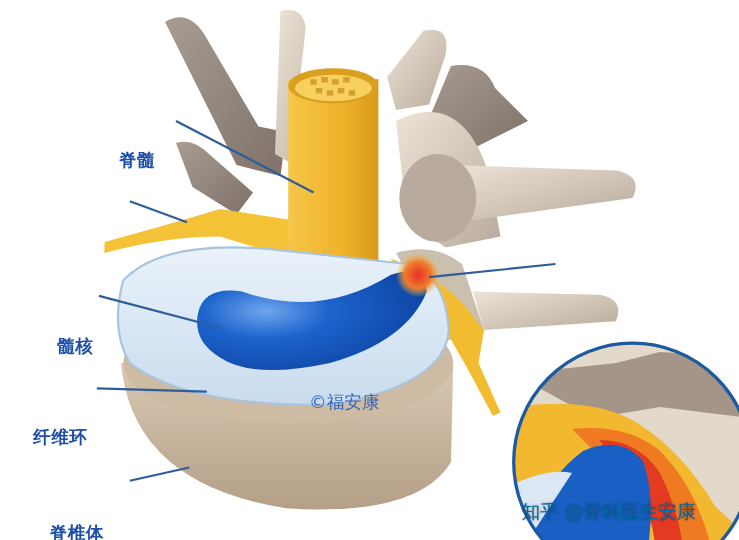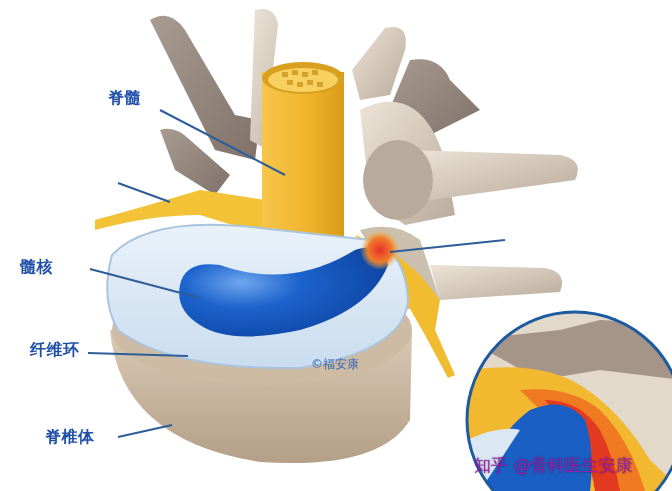--- a/index.html
+++ b/index.html
@@ -1,22 +1,22 @@
 <!DOCTYPE html>
 <html><head>
   <meta charset="utf-8">
   <style>
     html, body { margin:0; padding:0; }
     body { width:672px; height:491px; background:#ffffff; position:relative; overflow:hidden;
            font-family:"DejaVu Sans", sans-serif; }
     .stage { position:absolute; left:0; top:0; width:672px; height:491px; }
     .label { position:absolute; color:#1f4fa8; font-weight:bold; font-size:16px; white-space:nowrap;
-             font-family:Liberation Mono, monospace; letter-spacing:0.5px; }
-    .copyright { position:absolute; color:#3566b8; font-size:12px; white-space:nowrap;margin-left:30px; }
-    .watermark { position:absolute; color:#a21caf; font-size:17px; white-space:nowrap;
+             font-family:Liberation Mono, monospace; letter-spacing:0.5px;margin-top:48px; }
+    .copyright { position:absolute; color:#3566b8; font-size:16px; white-space:nowrap; }
+    .watermark { position:absolute; color:#0369a1; font-size:17px; white-space:nowrap;
                  text-shadow:0 0 2px rgba(0,0,0,0.5); }
     svg { position:absolute; left:0; top:0; }
   </style>
 </head>
 <body>
 
 <div class="stage">
   <svg width="672" height="491" viewBox="0 0 672 491">
     <defs>
       <linearGradient id="boneG" x1="0" y1="0" x2="1" y2="1">
@@ -117,18 +117,18 @@
       <line x1="160" y1="110" x2="285" y2="175"></line>
       <line x1="118" y1="183" x2="170" y2="202"></line>
       <line x1="90" y1="269" x2="200" y2="298"></line>
       <line x1="88" y1="353" x2="188" y2="356"></line>
       <line x1="118" y1="437" x2="172" y2="425"></line>
       <line x1="390" y1="252" x2="505" y2="240"></line>
     </g>
   </svg>
 
   <div class="label" style="left:108px;top:88px;">脊髓</div>
-  <div class="label" style="left:20px;top:257px;">髓核</div>
+  <div class="label" style="left:52px;top:257px;">髓核</div>
   <div class="label" style="left:30px;top:340px;">纤维环</div>
   <div class="label" style="left:45px;top:427px;">脊椎体</div>
   <div class="copyright" style="left:281px;top:356px;">©福安康</div>
   <div class="watermark" style="left:474px;top:454px;">知乎 @骨科医生安康</div>
 </div>
 
 </body></html>

